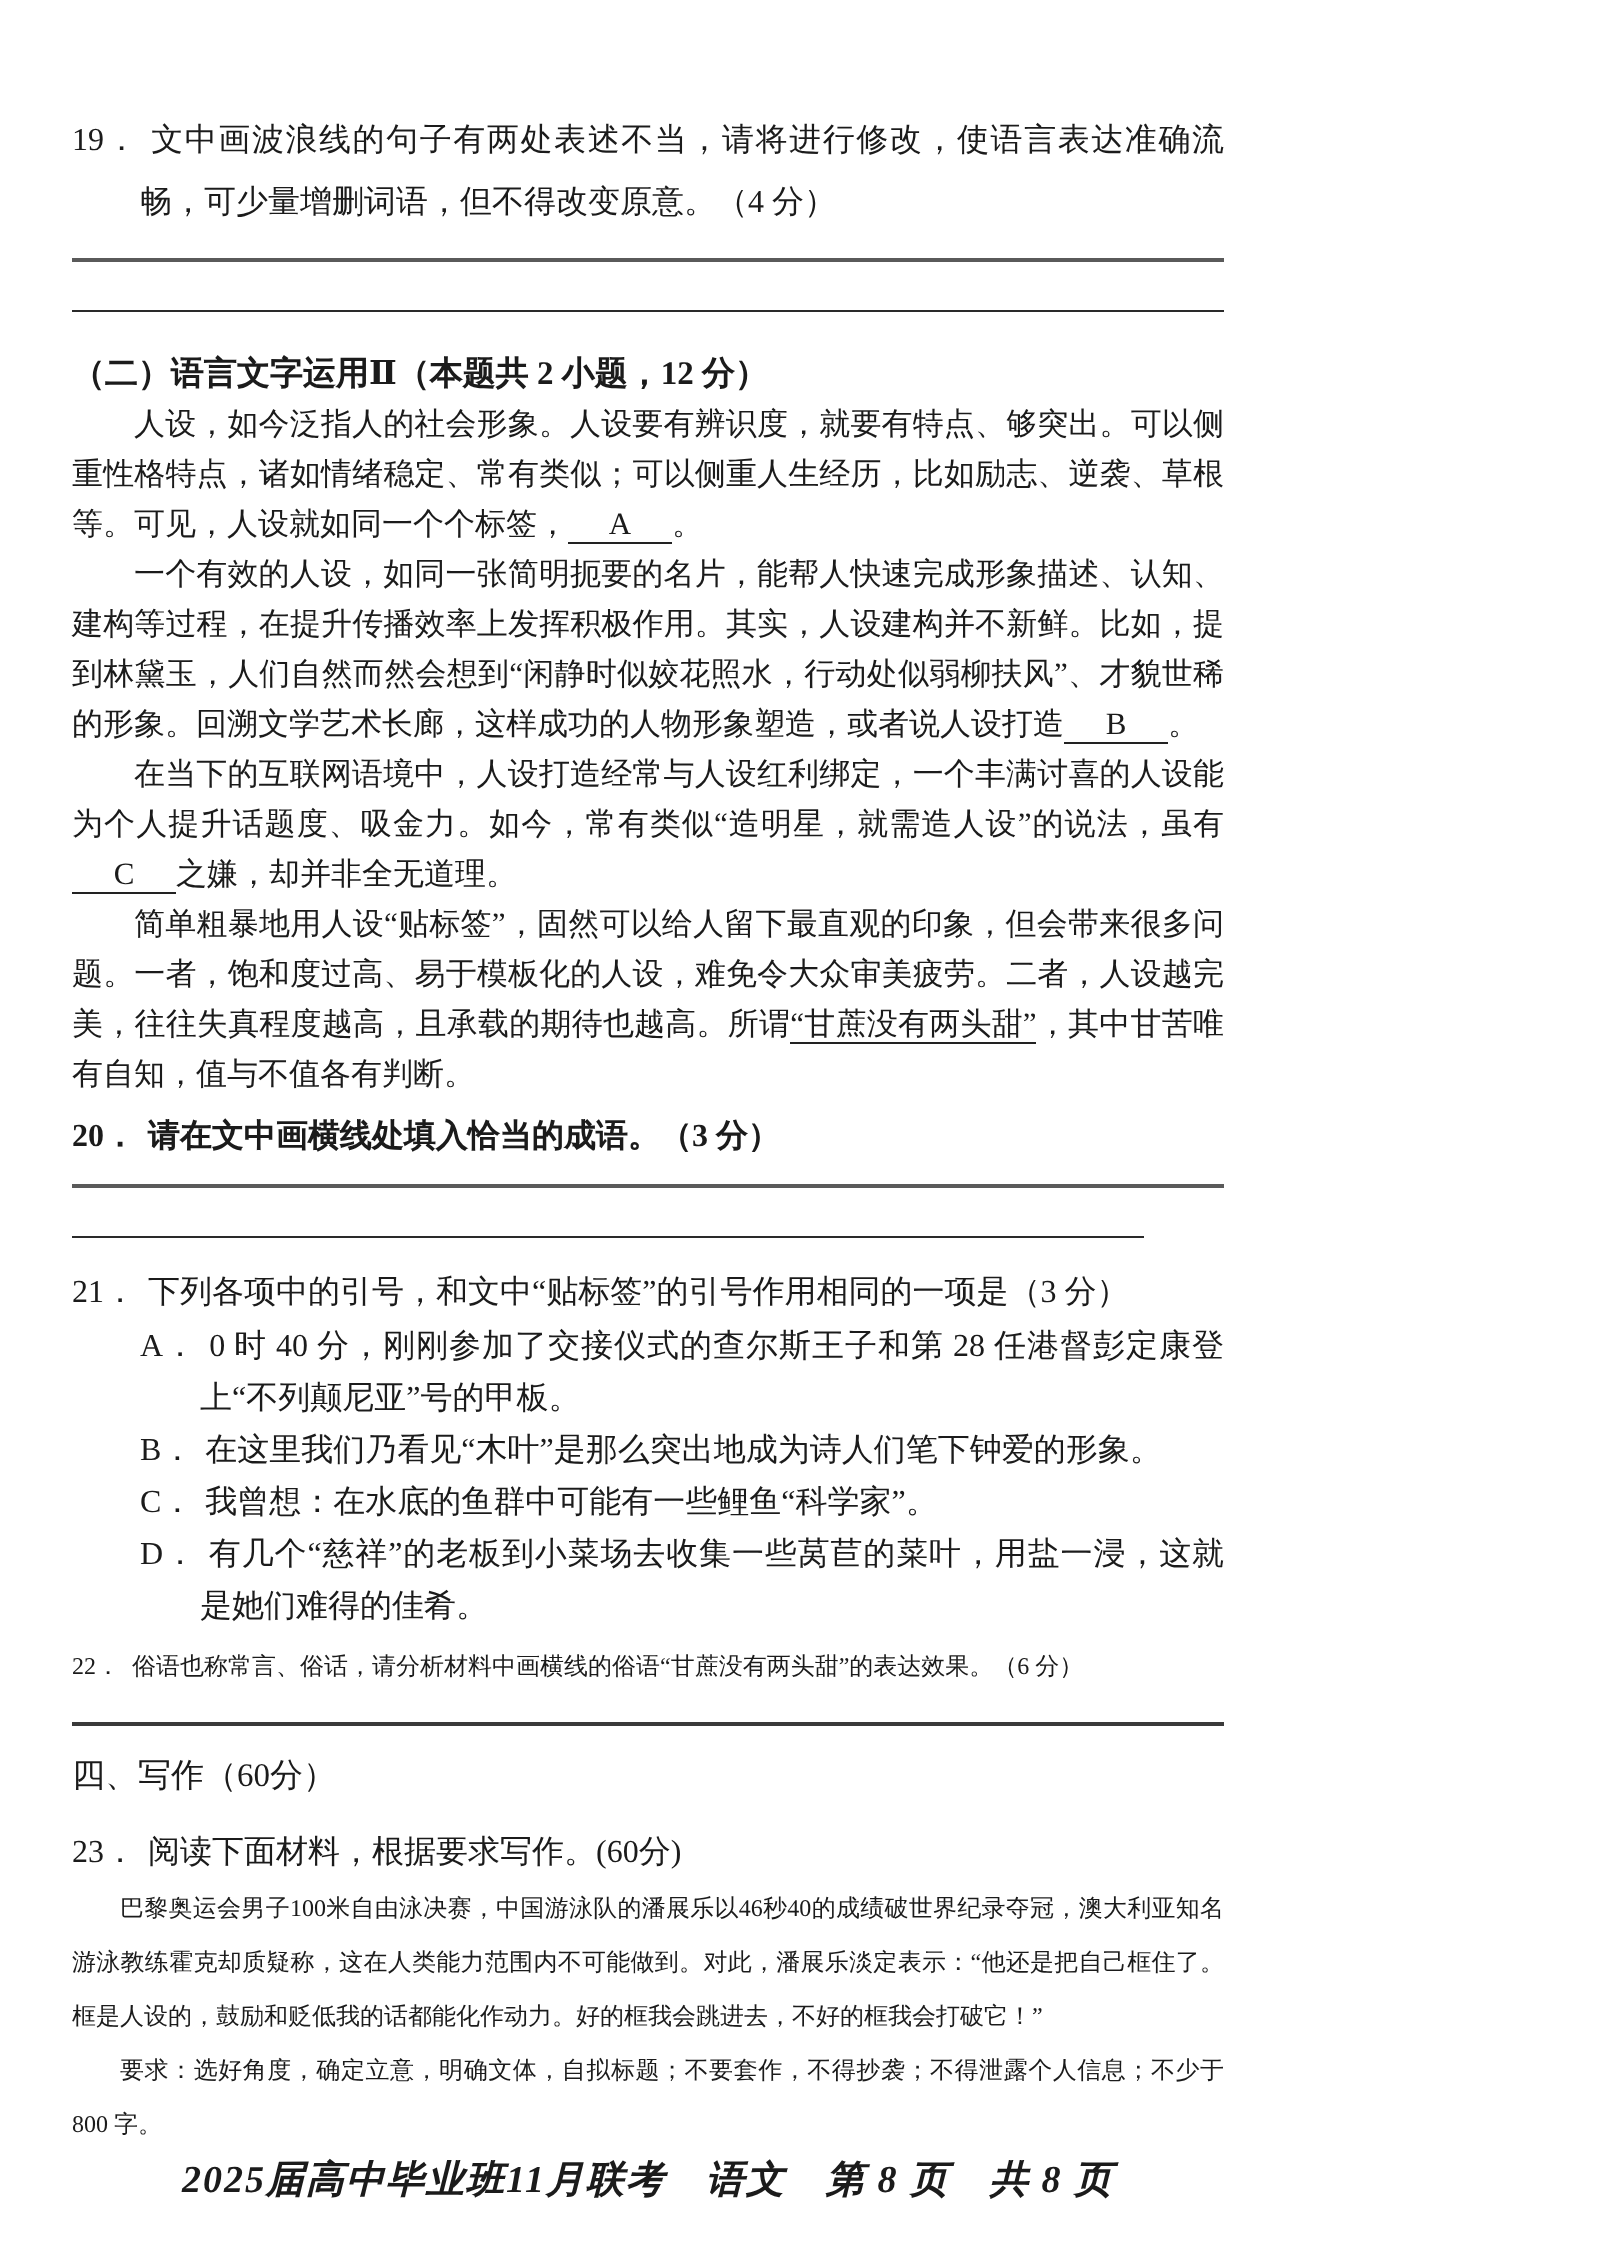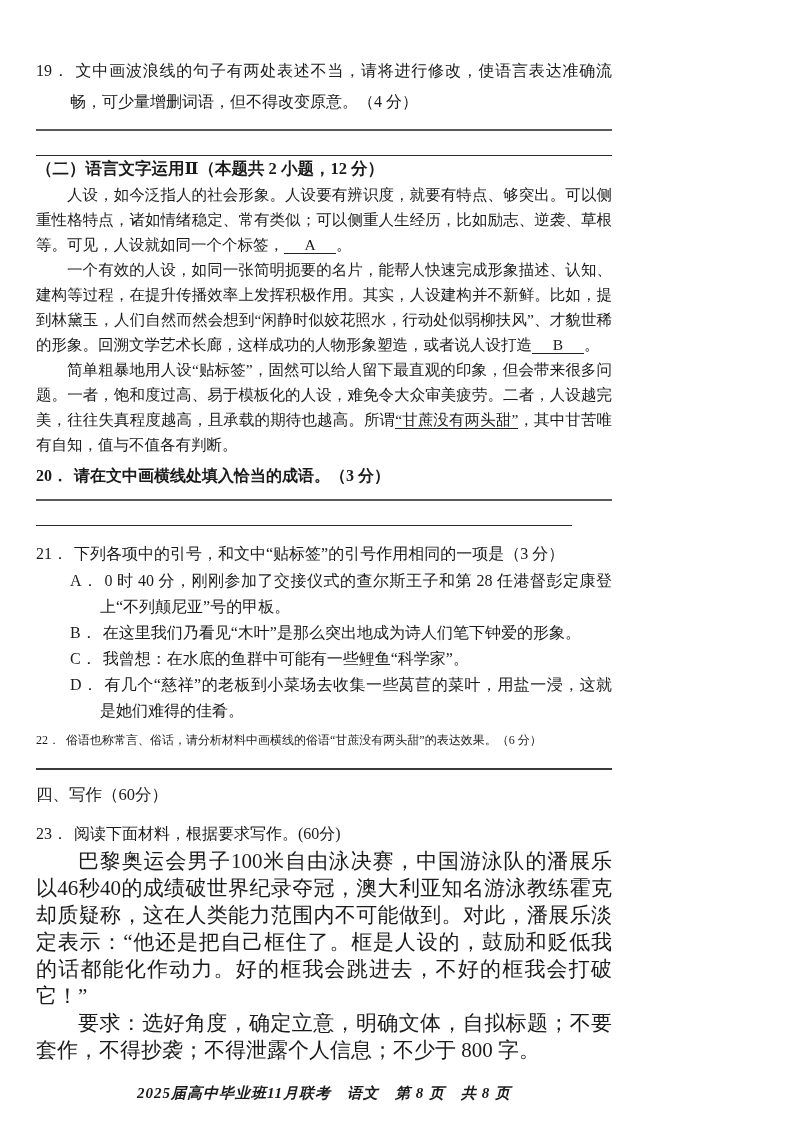--- a/index.html
+++ b/index.html
@@ -6,40 +6,40 @@
   html,body { background:#ffffff; }
   .page {
     width:648px; height:1131px; position:relative; background:#ffffff;
     font-family:"Liberation Serif","DejaVu Serif",serif;
     color:#1b1b1b; padding:55px 36px 0 36px; overflow:hidden;
   }
   .q { font-size:16px; line-height:31px; padding-left:34px; text-indent:-34px; text-align:justify; }
   .qnum { padding-right:6px; }
   .ans-line-thick { border:none; border-top:2.5px solid #5a5a5a; margin:0; width:100%; }
   .ans-line-thin  { border:none; border-top:1.5px solid #2a2a2a; margin:0; width:100%; }
-  .section-heading { font-weight:bold; font-size:16.5px; line-height:26px; margin-top:0; }
+  .section-heading { font-weight:bold; font-size:16.5px; line-height:26px; margin-top:18px; }
   .passage p { font-size:15.5px; line-height:25px; text-indent:2em; text-align:justify; }
   .blank {
     display:inline-block; min-width:52px; text-align:center;
     border-bottom:1.5px solid #222; text-indent:0; line-height:17px;
     font-family:"Liberation Serif",serif;
   }
   .uline { border-bottom:1.5px solid #222;margin-top:23px; }
   .q20 { margin-top:3px;font-weight:bold; }
   .q21 { margin-top:8px; font-size:16px; line-height:28px; }
   .option { font-size:16px; line-height:26px; margin-left:34px; padding-left:30px; text-indent:-30px; text-align:justify; }
   .opt-label { padding-right:6px; }
   .q22 { margin-top:2px; font-size:12px; line-height:28px; }
   .divider { border:none; border-top:2px solid #3a3a3a; margin-top:14px; }
   .sec4-heading { font-weight:normal; font-size:16.5px; line-height:26px; margin-top:12px; }
   .q23 { margin-top:12px; font-size:16px; line-height:28px; }
-  .material p { font-size:21px; line-height:27px; text-indent:2em; text-align:justify; }
+  .material p { font-size:12px; line-height:27px; text-indent:2em; text-align:justify; }
   .footer {
     position:absolute; bottom:28px; left:0; width:100%;
-    text-align:center; font-size:15px; font-weight:bold; font-style:italic;
+    text-align:center; font-size:19px; font-weight:bold; font-style:italic;
     letter-spacing:1px; color:#1b1b1b;margin-top:36px;
   }
   .sp12 { height:12px; } .sp24 { height:24px; }
   .sp8 { height:8px; } .sp6 { height:6px; }
   .line2-short { width:93%; }
 </style>
 </head>
 <body>
 
 <div class="page">
@@ -49,20 +49,21 @@
   <div class="sp12"></div>
   <hr class="ans-line-thick">
   <div class="sp24"></div>
   <hr class="ans-line-thin">
 
   <div class="section-heading">（二）语言文字运用Ⅱ（本题共 2 小题，12 分）</div>
 
   <div class="passage">
     <p><span>人设，如今泛指人的社会形象。人设要有辨识度，就要有特点、够突出。可以侧重性格特点，诸如情绪稳定、常有类似；可以侧重人生经历，比如励志、逆袭、草根等。可见，人设就如同一个个标签，</span><span class="blank">A</span><span>。</span></p>
     <p><span>一个有效的人设，如同一张简明扼要的名片，能帮人快速完成形象描述、认知、建构等过程，在提升传播效率上发挥积极作用。其实，人设建构并不新鲜。比如，提到林黛玉，人们自然而然会想到“闲静时似姣花照水，行动处似弱柳扶风”、才貌世稀的形象。回溯文学艺术长廊，这样成功的人物形象塑造，或者说人设打造</span><span class="blank">B</span><span>。</span></p>
+    <p><span>在当下的互联网语境中，人设打造经常与人设红利绑定，一个丰满讨喜的人设能为个人提升话题度、吸金力。如今，常有类似“造明星，就需造人设”的说法，虽有</span><span class="blank">C</span><span>之嫌，却并非全无道理。</span></p>
     <p><span>简单粗暴地用人设“贴标签”，固然可以给人留下最直观的印象，但会带来很多问题。一者，饱和度过高、易于模板化的人设，难免令大众审美疲劳。二者，人设越完美，往往失真程度越高，且承载的期待也越高。所谓</span><span class="uline">“甘蔗没有两头甜”</span><span>，其中甘苦唯有自知，值与不值各有判断。</span></p>
   </div>
 
   <div class="q q20"><span class="qnum">20．</span><span>请在文中画横线处填入恰当的成语。（3 分）</span></div>
 
   <div class="sp8"></div>
   <hr class="ans-line-thick">
   <div class="sp24"></div>
   <hr class="ans-line-thin line2-short">
   <div class="sp6"></div>

